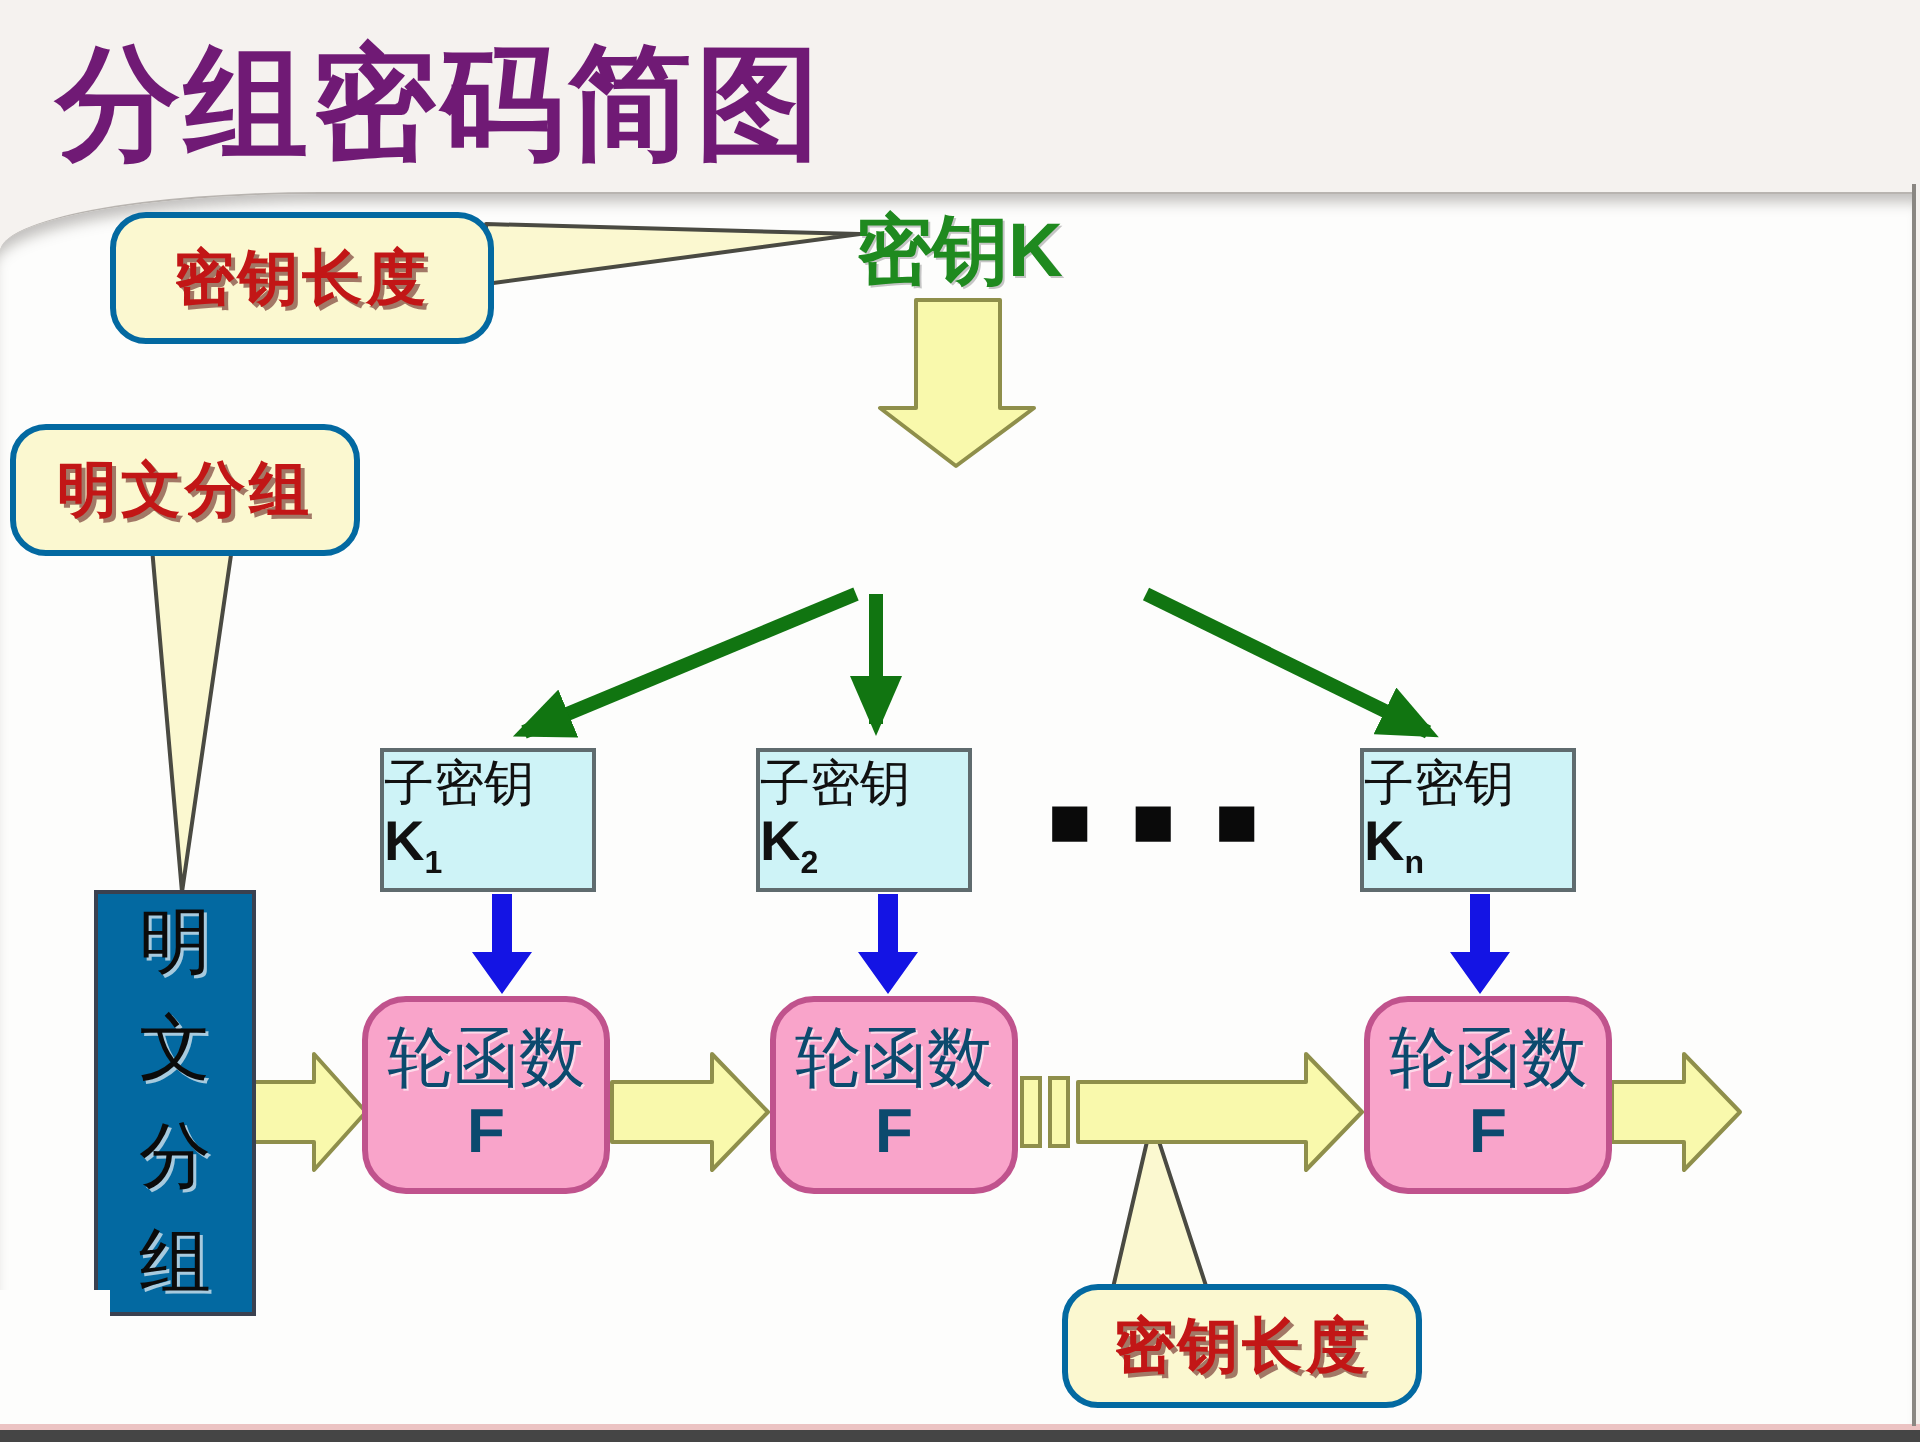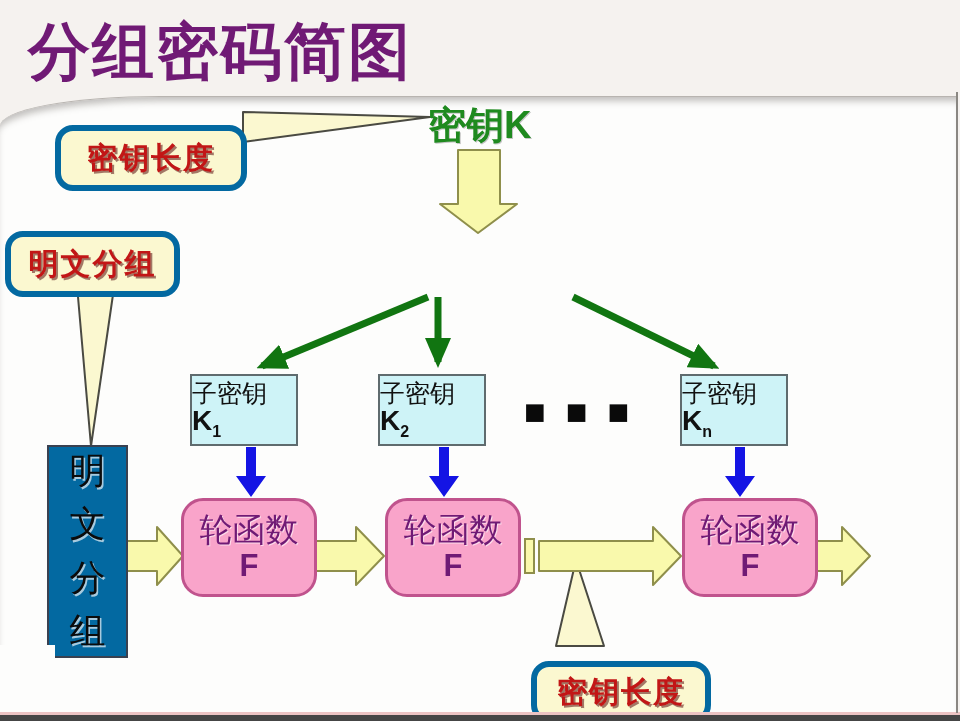--- a/index.html
+++ b/index.html
@@ -29,27 +29,27 @@
     font-size: 62px; font-weight: bold; color: #701a75;
     letter-spacing: 2px;
     font-family: "Liberation Sans", sans-serif;
   }
 
   .connectors { position: absolute; left: 0; top: 0; width: 960px; height: 721px; }
 
   .callout {
     position: absolute;
     background: #FBF8D0;
-    border: 6px solid #0369a1;
+    border: 3px solid #0369a1;
     border-radius: 18px;
     display: flex; align-items: center; justify-content: center;
     font-family: "Liberation Serif", serif;
     font-weight: bold; color: #C21616;
     text-shadow: 2px 2px 0 rgba(90,15,15,.55);
-    font-size: 30px; letter-spacing: 2px; margin-top: 19px;
+    font-size: 30px; letter-spacing: 2px;
   }
   .callout-key-length   { left: 55px;  top: 106px; width: 192px; height: 66px; }
   .callout-block-length { left: 5px;   top: 212px; width: 175px; height: 66px; }
   .callout-iterations   { left: 531px; top: 642px; width: 180px; height: 62px; }
 
   .key-k-label {
     position: absolute; left: 428px; top: 100px;
     font-size: 38px; font-weight: bold; color: #1F8A1F;
     font-family: "Liberation Sans", sans-serif;
     text-shadow: 1px 1px 0 rgba(160,160,160,.6);
@@ -76,24 +76,24 @@
   .subkey-2 { left: 378px; }
   .subkey-3 { left: 680px; }
 
   .ellipsis-dots {
     position: absolute; left: 524px; top: 398px; width: 130px;
     font-size: 23px; letter-spacing: 20px; color: #0A0A0A;
     font-family: "DejaVu Sans", sans-serif;
   }
 
   .round-box {
-    position: absolute; width: 136px; height: 99px; top: 498px;
+    position: absolute; width: 124px; height: 99px; top: 498px;
     background: #F9A4CA; border: 3px solid #C0538D; border-radius: 22px;
     display: flex; flex-direction: column; align-items: center; justify-content: center;
-    font-family: "Liberation Serif", serif; color: #701a75;
+    font-family: "Liberation Serif", serif; color: #0c4a6e;
   }
   .round-box .l1 { font-size: 33px; line-height: 1.1; text-shadow: 1px 1px 0 rgba(255,255,255,.6); }
   .round-box .l2 { font-size: 31px; font-weight: bold; line-height: 1.1; font-family: "Liberation Sans", sans-serif; }
   .round-1 { left: 181px; }
   .round-2 { left: 385px; }
   .round-3 { left: 682px; }
 
   .slab {
     position: absolute;
     background: #0369a1; border: 2px solid #3A4150;

